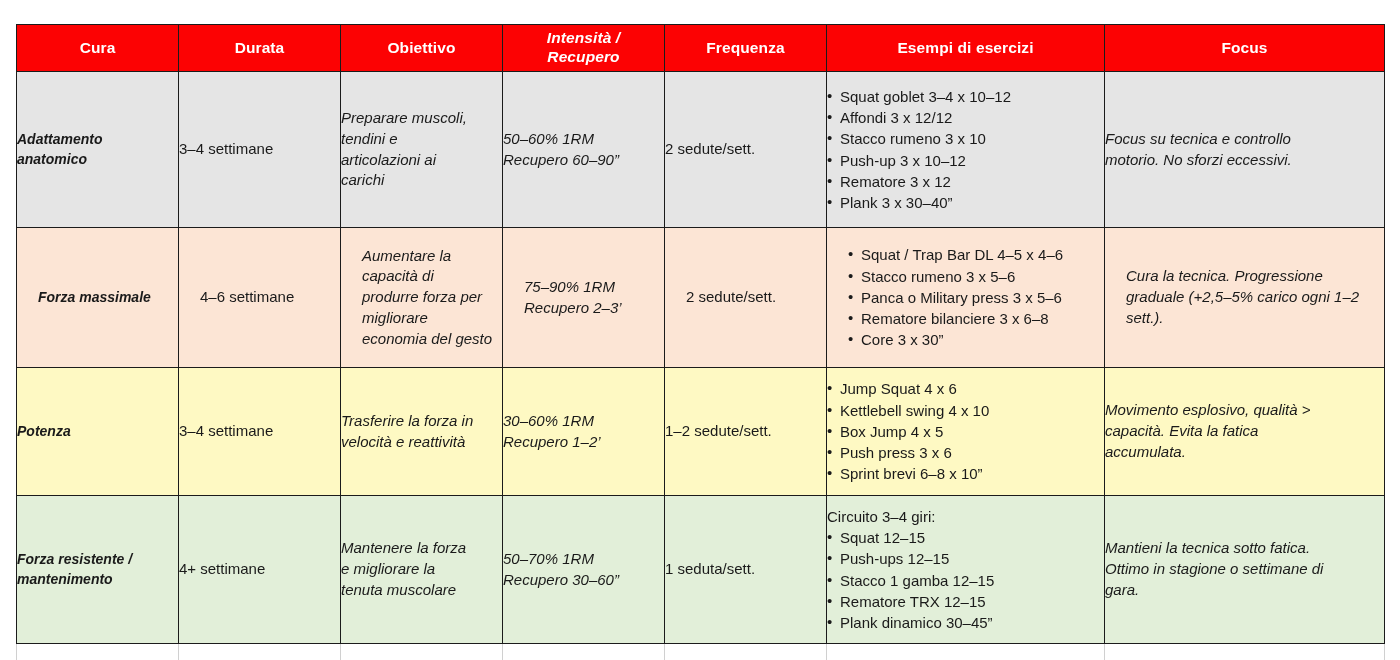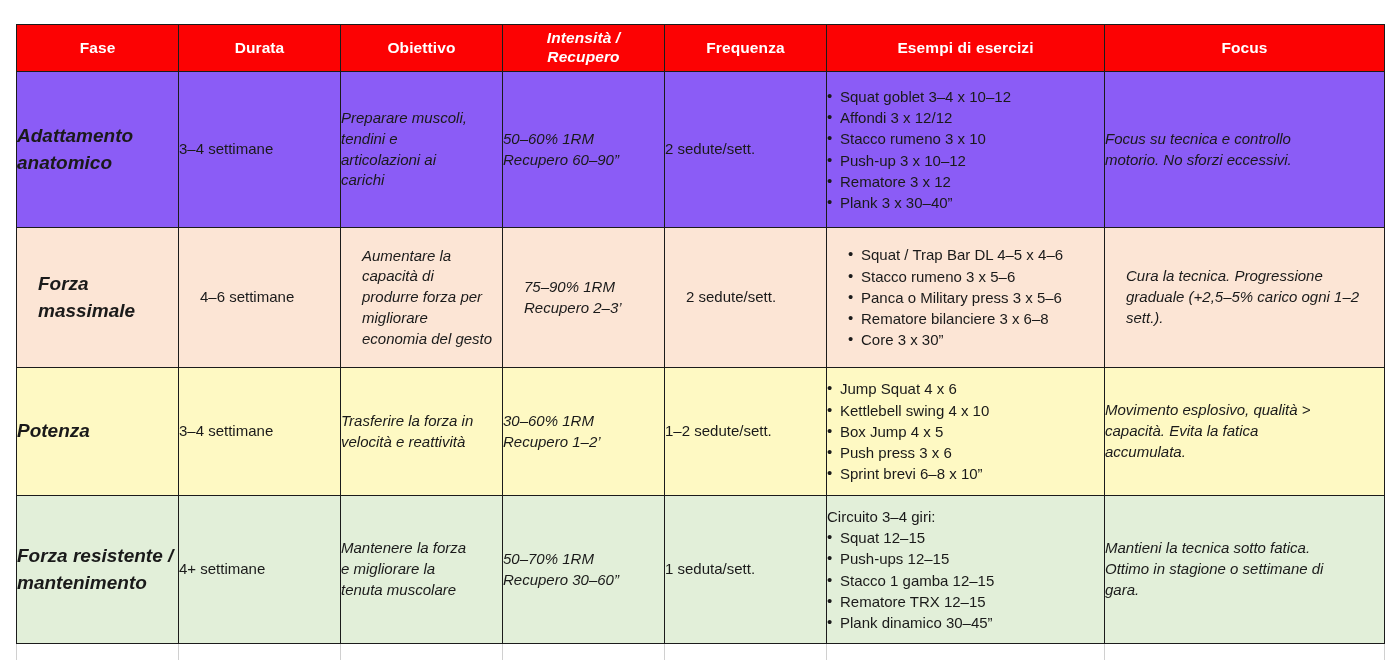--- a/index.html
+++ b/index.html
@@ -44,21 +44,21 @@
     letter-spacing: 0.1px;
     padding: 2px 4px;
   }
   tbody td {
     font-size: 15px;
     line-height: 1.38;
     padding: 6px 9px;
   }
   td.c-fase {
     font-weight: bold;
-    font-size: 19px;
+    font-size: 14px;
   }
   td.c-obiettivo, td.c-intens, td.c-focus, td.c-freq, td.c-durata {
     font-weight: normal;
   }
   .lines { display: block; font-style: italic; }
   .lines span { display: block; }
   ul.ex {
     margin: 0;
     padding: 0;
     list-style: none;
@@ -73,21 +73,21 @@
     position: absolute;
     left: 0;
     top: -1px;
     font-size: 15px;
   }
   .ex-intro {
     display: block;
     line-height: 1.42;
   }
   
-  tr.r0 td { background: #8b5cf6; }
+  tr.r0 td { background: #e5e5e5; }
   tr.r1 td { background: #fce5d5; padding-left: 21px; }
   tr.r2 td { background: #fef9c3; }
   tr.r3 td { background: #e2efd9; margin-top: 6px; }
   tr.r4 td { background: #ffffff; border-color: #d0d0d0; }
   tr.r0 { height: 156px; }
   tr.r1 { height: 140px; }
   tr.r2 { height: 128px; }
   tr.r3 { height: 148px; }
   tr.r4 { height: 36px; }
   .col-fase    { width: 162px; }
@@ -107,21 +107,21 @@
       <col class="col-fase">
         <col class="col-durata">
         <col class="col-obiet">
         <col class="col-intens">
       <col class="col-freq">
         <col class="col-esempi">
         <col class="col-focus">
     </colgroup>
     <thead>
       <tr>
-        <th>Fase</th>
+        <th>Cura</th>
         <th>Durata</th>
         <th>Obiettivo</th>
         <th>
           <span class="lines">
             <span>Intensità /</span>
             <span>Recupero</span>
           </span>
         </th>
         <th>Frequenza</th>
         <th>Esempi di esercizi</th>

